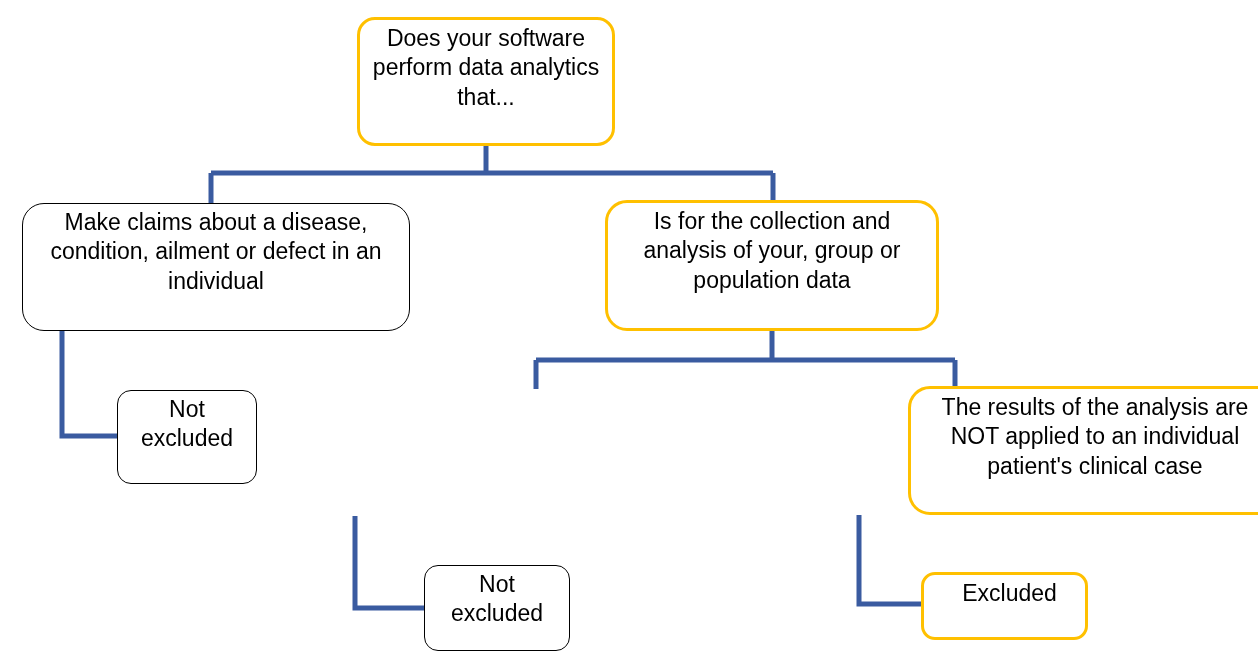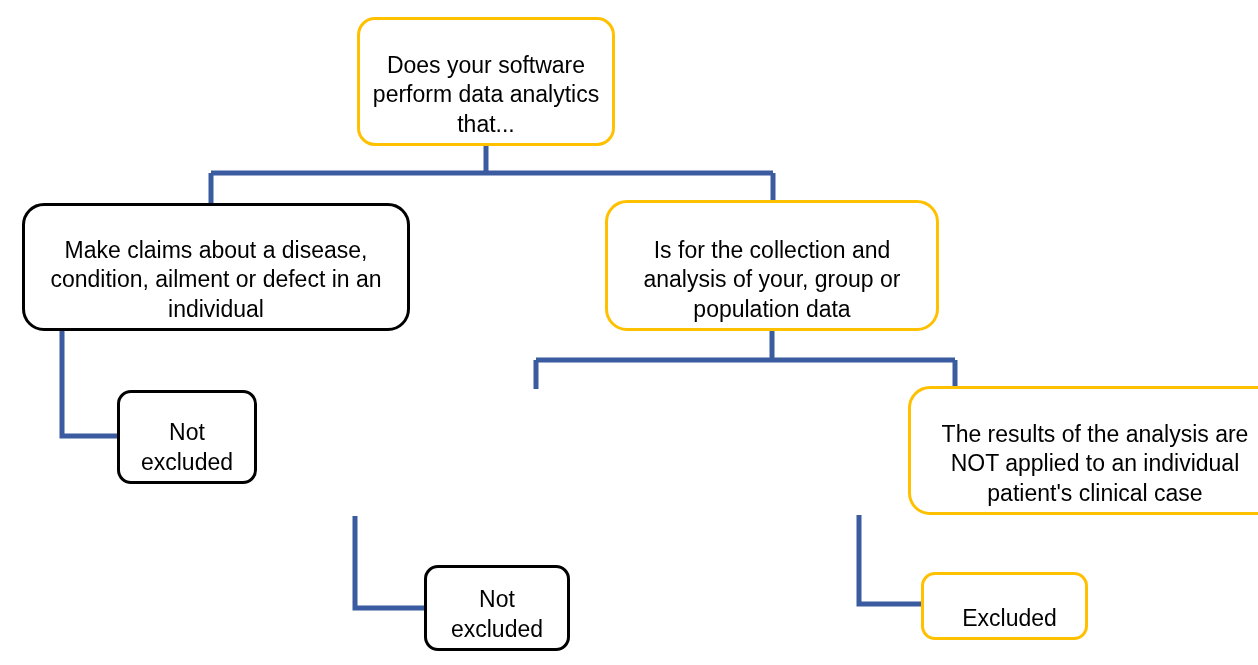--- a/index.html
+++ b/index.html
@@ -24,30 +24,30 @@
     width: 1258px;
     height: 665px;
     pointer-events: none;
   }
   .node {
     position: absolute;
     box-sizing: border-box;
     background: #ffffff;
     border-radius: 16px;
     display: flex;
-    align-items: flex-end;
+    align-items: flex-start;
     justify-content: center;
     text-align: center;
     color: #000000;
     line-height: 1.28;
     padding: 4px 10px;
     z-index: 2;
   }
   .node.yellow { border: 3px solid #FFC000; }
-  .node.blue   { border: 3px solid #000000; }
+  .node.blue   { border: 1px solid #000000; }
 
   .node-text {
     display: block;
     width: 100%;
     white-space: pre-line;
   }
 
   #node-root          { left: 357px; top: 17px;  width: 258px; height: 129px; font-size: 23px; border-radius: 18px; }
   #node-make-claims   { left: 22px;  top: 203px; width: 388px; height: 128px; font-size: 23px; border-radius: 22px; }
   #node-collection    { left: 605px; top: 200px; width: 334px; height: 131px; font-size: 23px; border-radius: 22px; }

